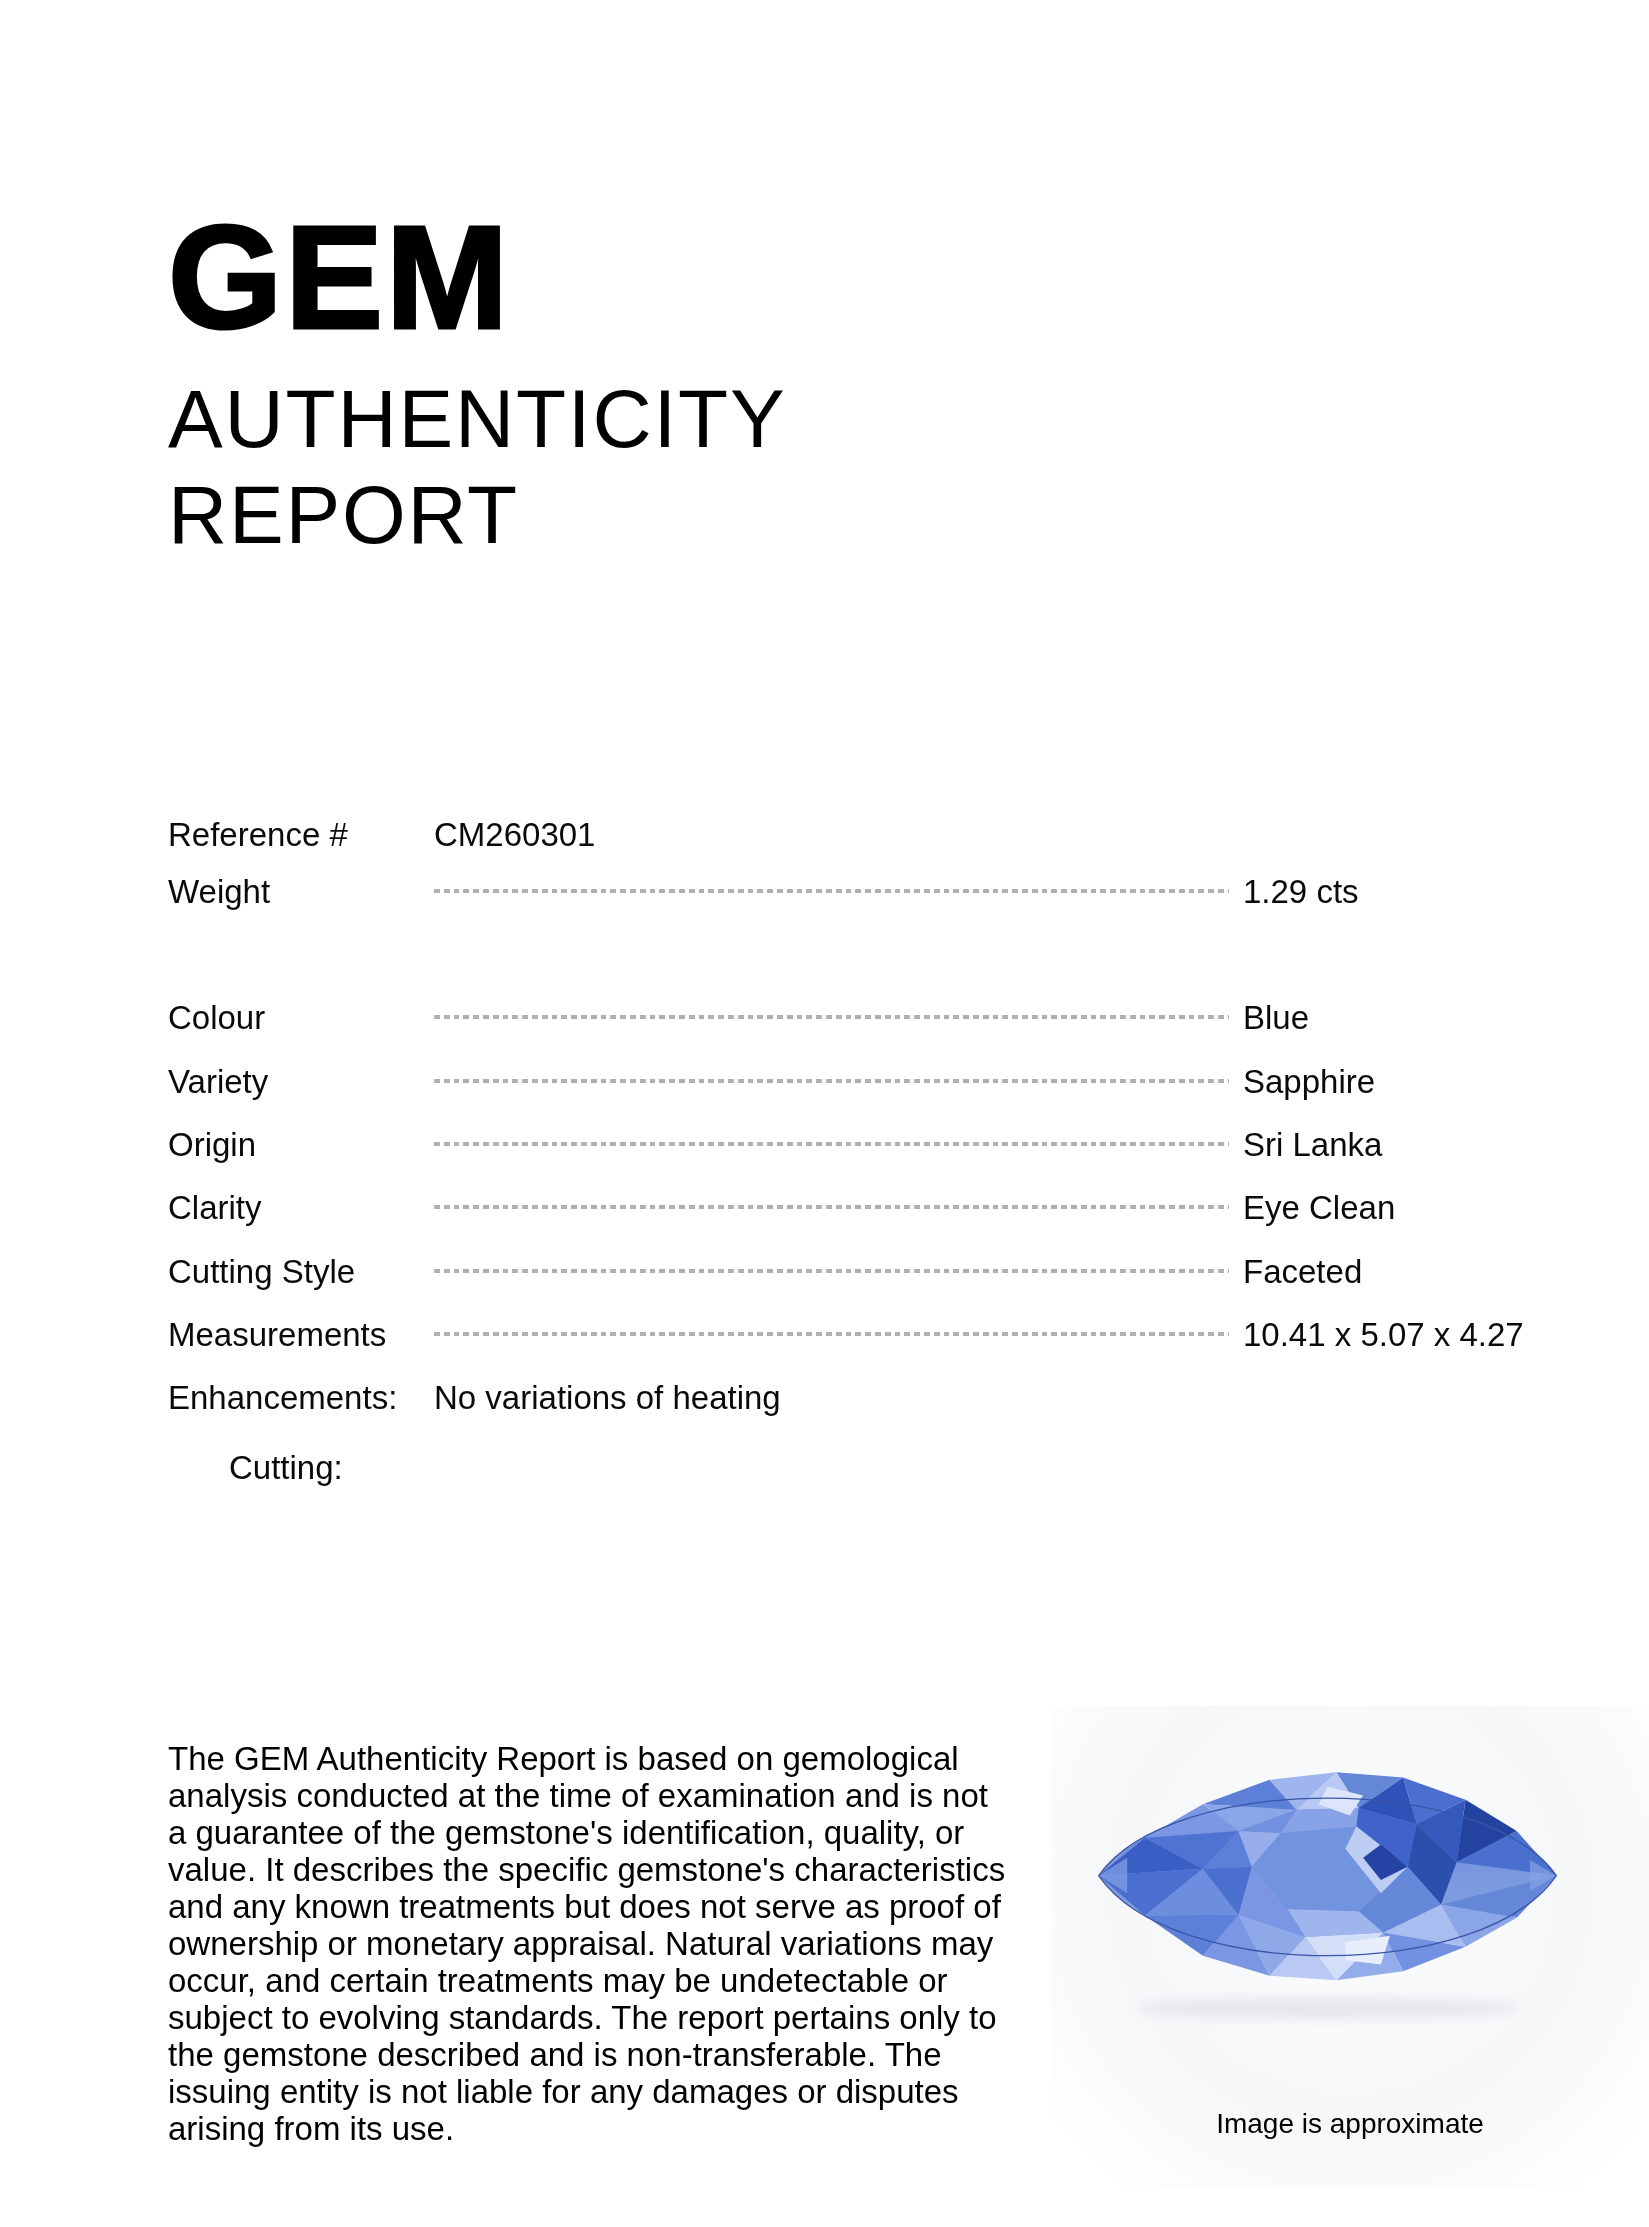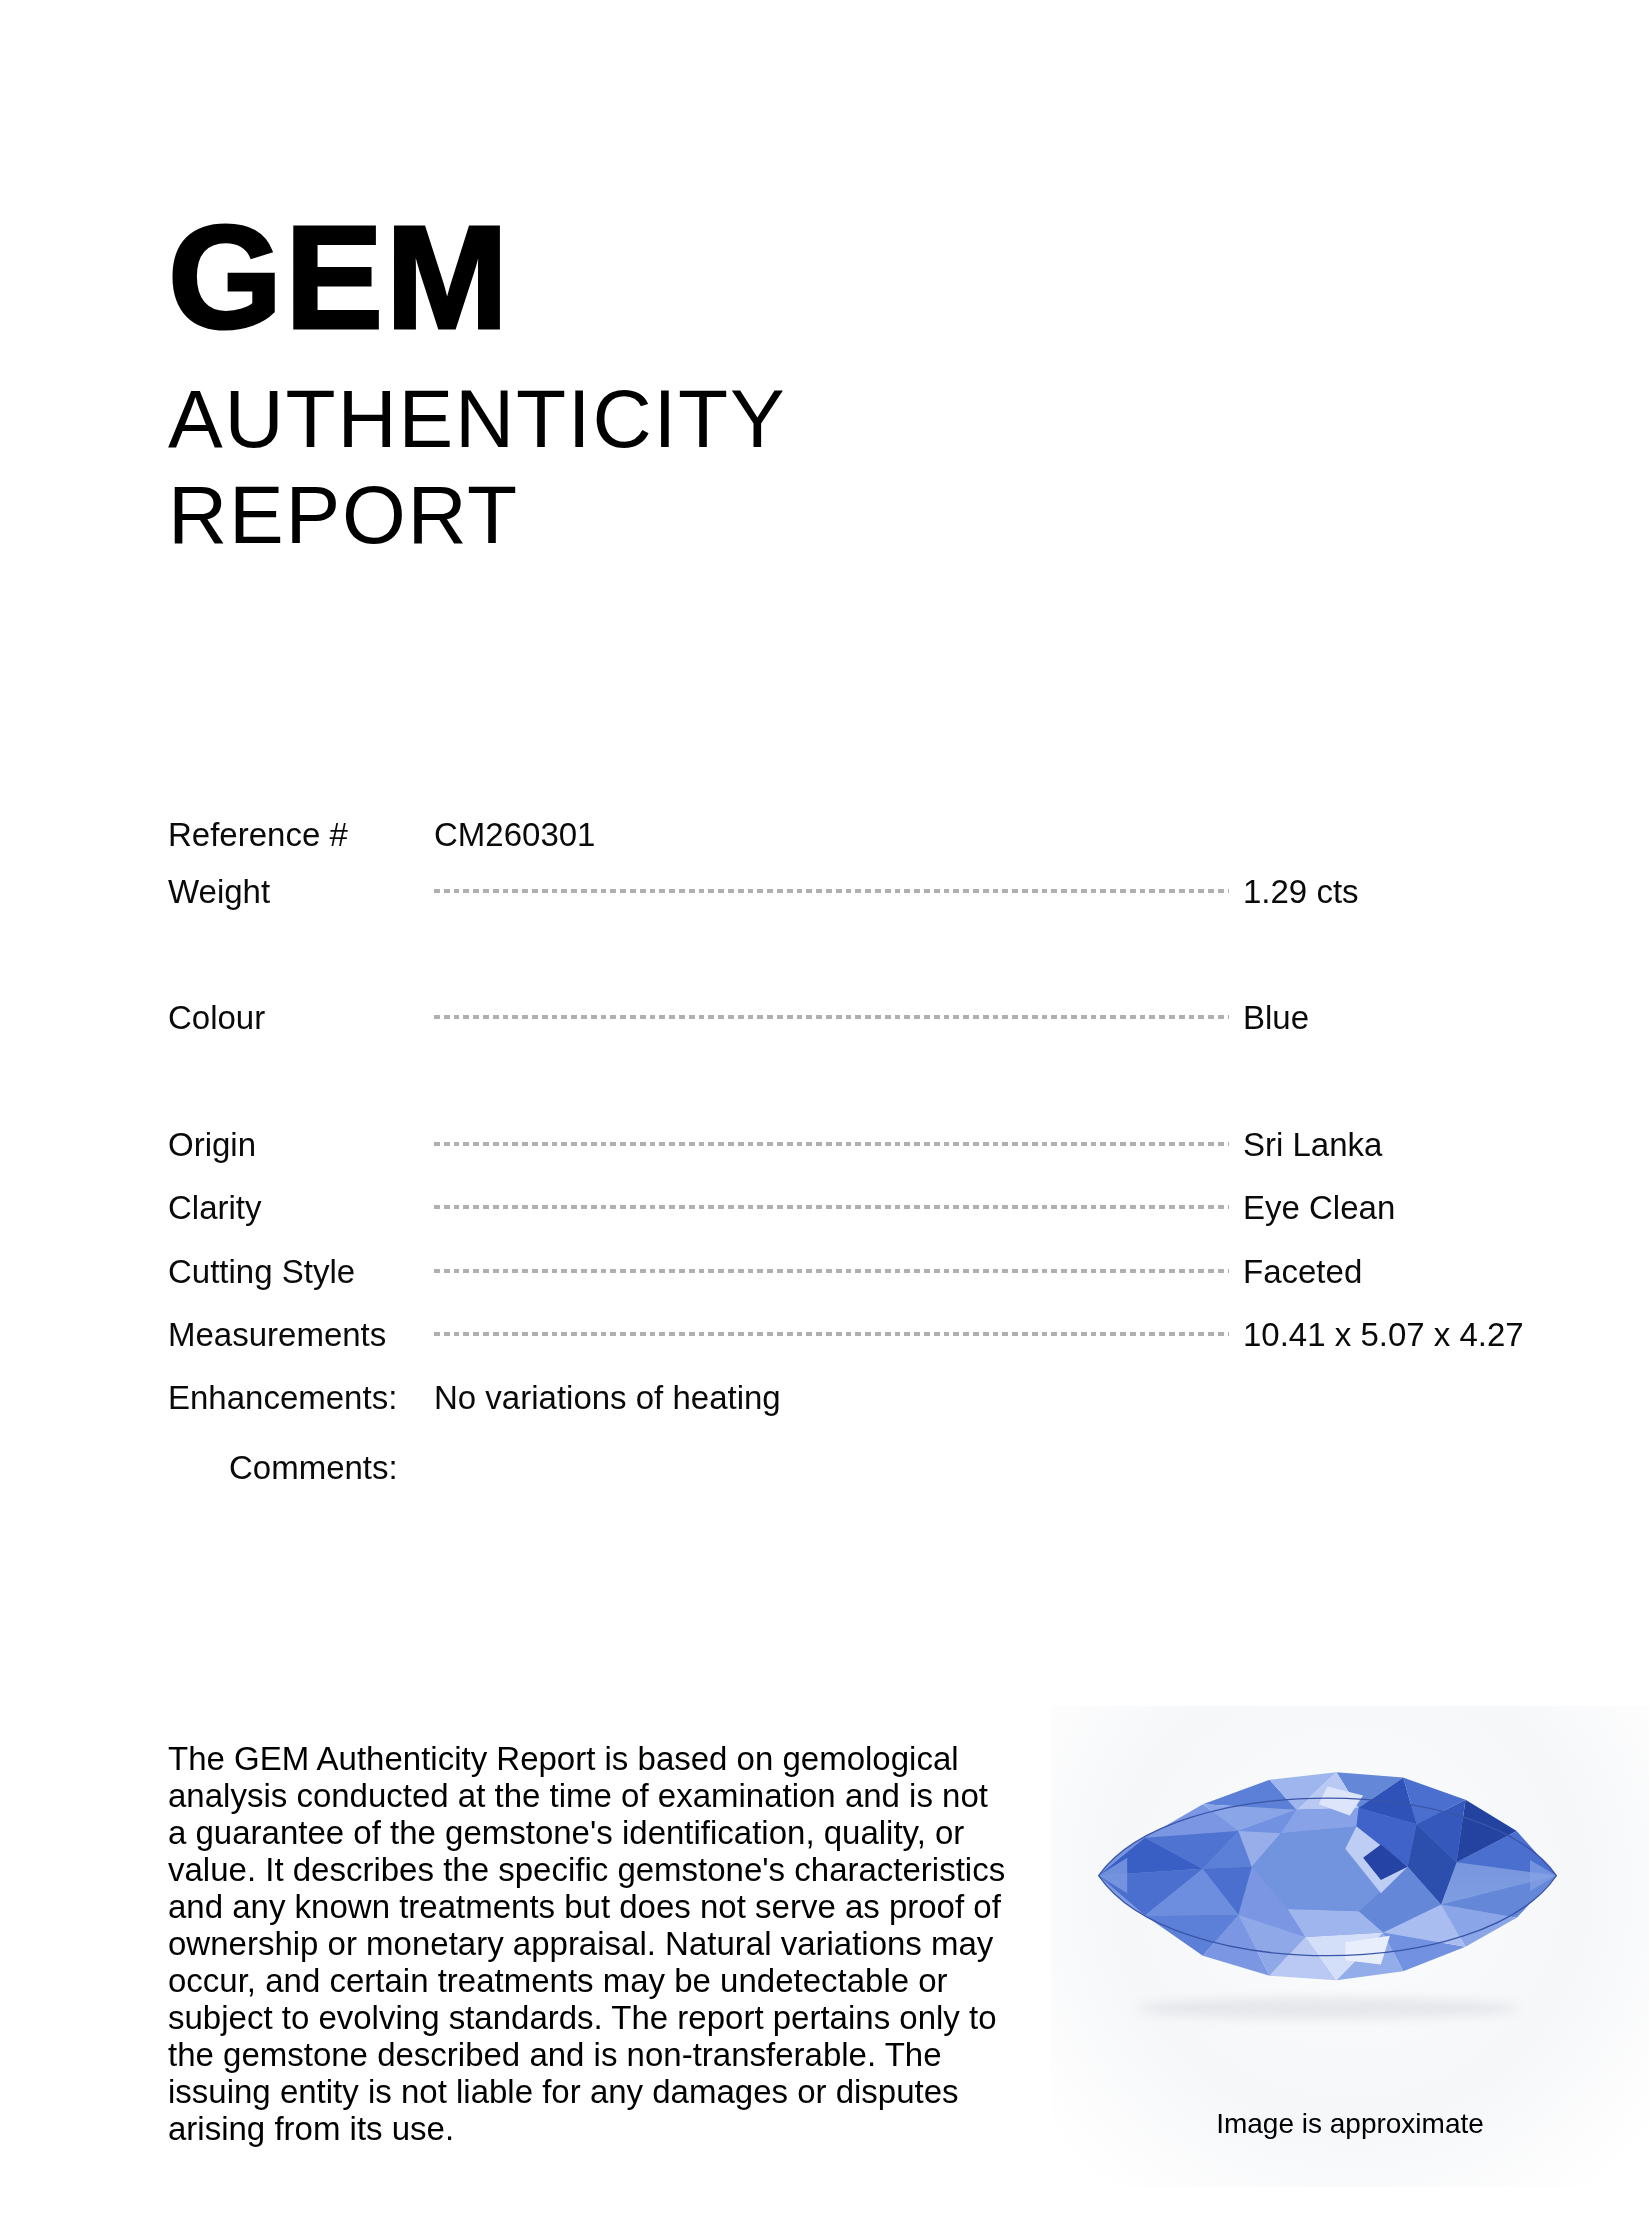--- a/index.html
+++ b/index.html
@@ -59,20 +59,25 @@
     <span class="fvalue-right">1.29 cts</span>
   </div>
 
 
   <div class="frow" style="top:1001px;">
     <span class="flabel">Colour</span>
     <span class="leader"></span>
     <span class="fvalue-right">Blue</span>
   </div>
 
+  <div class="frow" style="top:1065px;">
+    <span class="flabel">Variety</span>
+    <span class="leader"></span>
+    <span class="fvalue-right">Sapphire</span>
+  </div>
 
   <div class="frow" style="top:1128px;padding-left:42px;">
     <span class="flabel">Origin</span>
     <span class="leader"></span>
     <span class="fvalue-right">Sri Lanka</span>
   </div>
 
   <div class="frow" style="top:1191px;">
     <span class="flabel">Clarity</span>
     <span class="leader"></span>
@@ -90,21 +95,21 @@
     <span class="leader"></span>
     <span class="fvalue-right">10.41 x 5.07 x 4.27</span>
   </div>
 
   <div class="frow" style="top:1381px;">
     <span class="flabel">Enhancements:</span>
     <span class="fvalue-inline">No variations of heating</span>
   </div>
 
   <div class="frow" style="top:1451px;">
-    <span class="flabel indent">Comments:</span>
+    <span class="flabel indent">Cutting:</span>
     <span class="fvalue-inline"></span>
   </div>
 
   <div class="disclaimer">The GEM Authenticity Report is based on gemological analysis conducted at the time of examination and is not a guarantee of the gemstone's identification, quality, or value. It describes the specific gemstone's characteristics and any known treatments but does not serve as proof of ownership or monetary appraisal. Natural variations may occur, and certain treatments may be undetectable or subject to evolving standards. The report pertains only to the gemstone described and is non-transferable. The issuing entity is not liable for any damages or disputes arising from its use.</div>
 
   <div class="photo">
     <svg class="gem-svg" width="463" height="294" viewBox="0 0 1040 660" xmlns="http://www.w3.org/2000/svg">
       <defs>
         <linearGradient id="base" x1="0" y1="0" x2="0" y2="1">
           <stop offset="0" stop-color="#6a8bd8"></stop>

